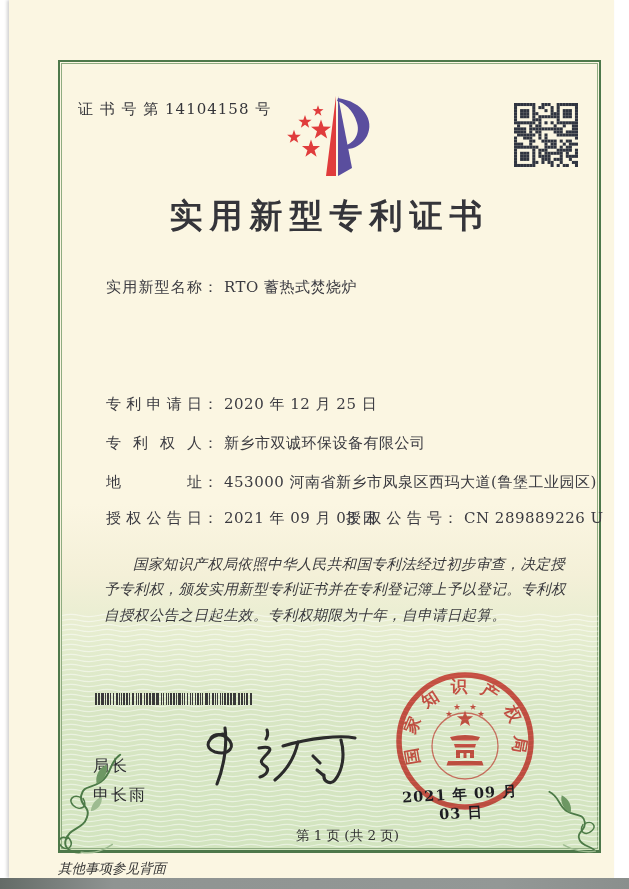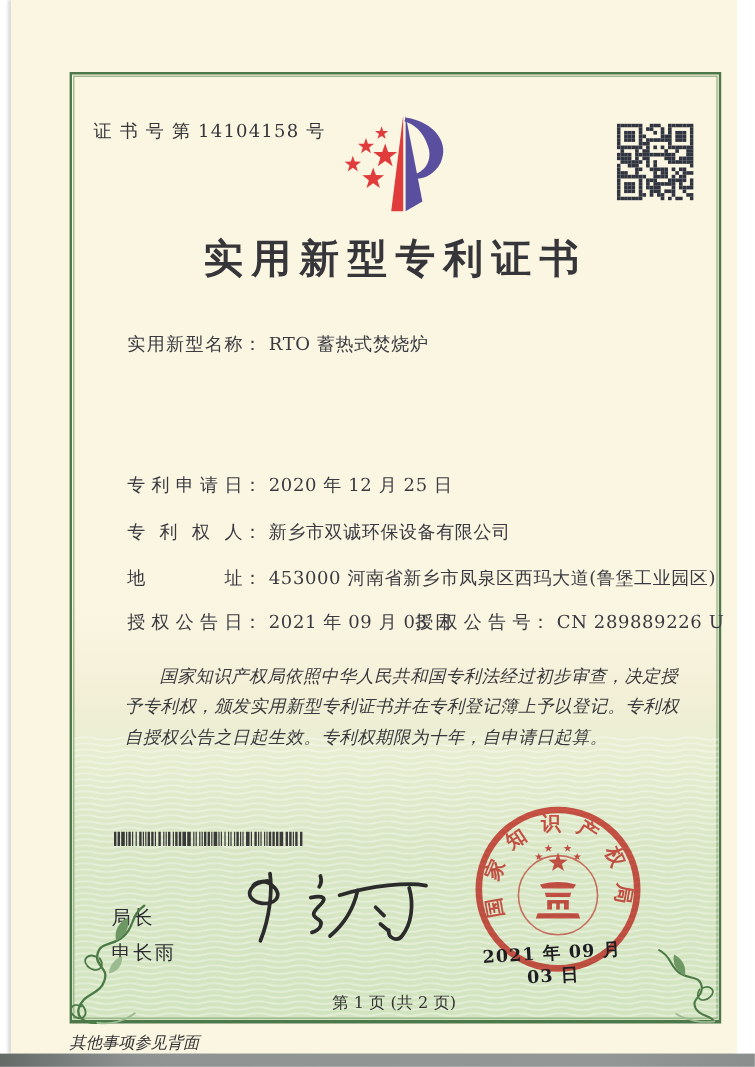--- a/index.html
+++ b/index.html
@@ -30,21 +30,21 @@
   .paras{left:79px;top:536px;width:496px;font-size:14.5px;line-height:25.4px;color:#38383c;
     font-style:italic;letter-spacing:.4px;}
   .paras p{margin:16px;text-indent:2em;}
   .barcode{left:86px;top:693px;width:160px;height:12px;}
   .signer{left:84px;top:733px;font-family:Liberation Serif, serif;
     font-size:16px;line-height:29px;color:#2c2c30;letter-spacing:2px;margin-top:18px;}
   .sig{left:186px;top:720px;}
   .seal{left:381px;top:666px;mix-blend-mode:multiply;opacity:.93;}
   .seal-date{left:384px;top:785px;width:135px;text-align:center;font-size:14.5px;font-weight:700;
     color:#1d1d22;letter-spacing:1px;transform:rotate(-3.5deg);}
-  .page-ind{left:48px;top:827px;width:543px;text-align:center;font-size:13.5px;color:#333;}
+  .page-ind{left:67px;top:827px;width:543px;text-align:center;font-size:13.5px;color:#333;}
   .back-note{left:49px;top:860px;width:543px;font-size:13.5px;font-style:italic;color:#333;}
   .orn-bl{left:39px;top:752px;}
   .orn-br{left:535px;top:786px;transform:scaleX(-1);}
 </style>
 </head>
 <body>
 
 <svg width="0" height="0" style="position:absolute" aria-hidden="true">
   <defs>
     <path id="star" d="M0,-10 L2.35,-3.24 L9.51,-3.09 L3.8,1.24 L5.88,8.09 L0,4 L-5.88,8.09 L-3.8,1.24 L-9.51,-3.09 L-2.35,-3.24 Z"></path>

